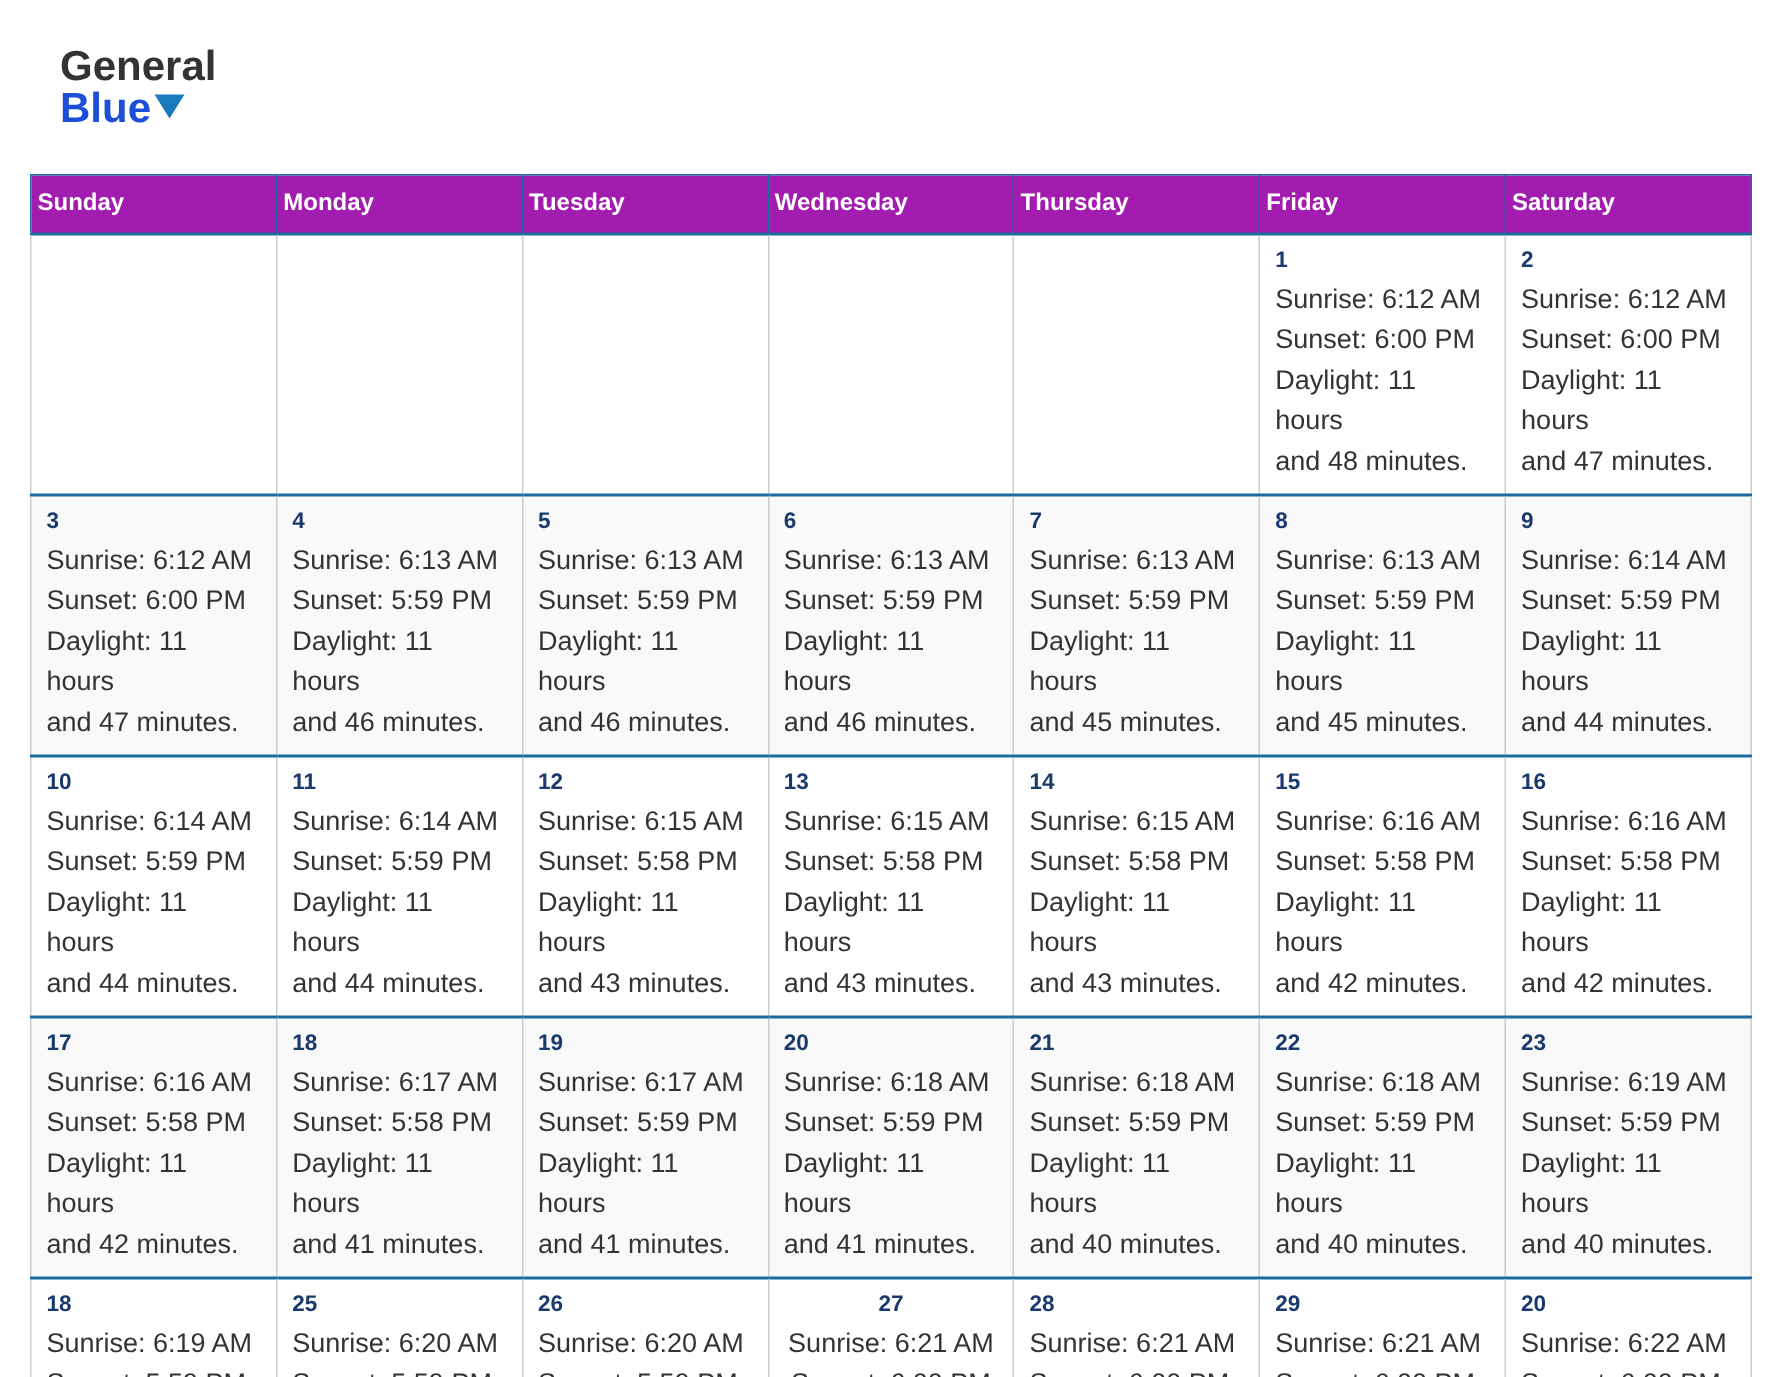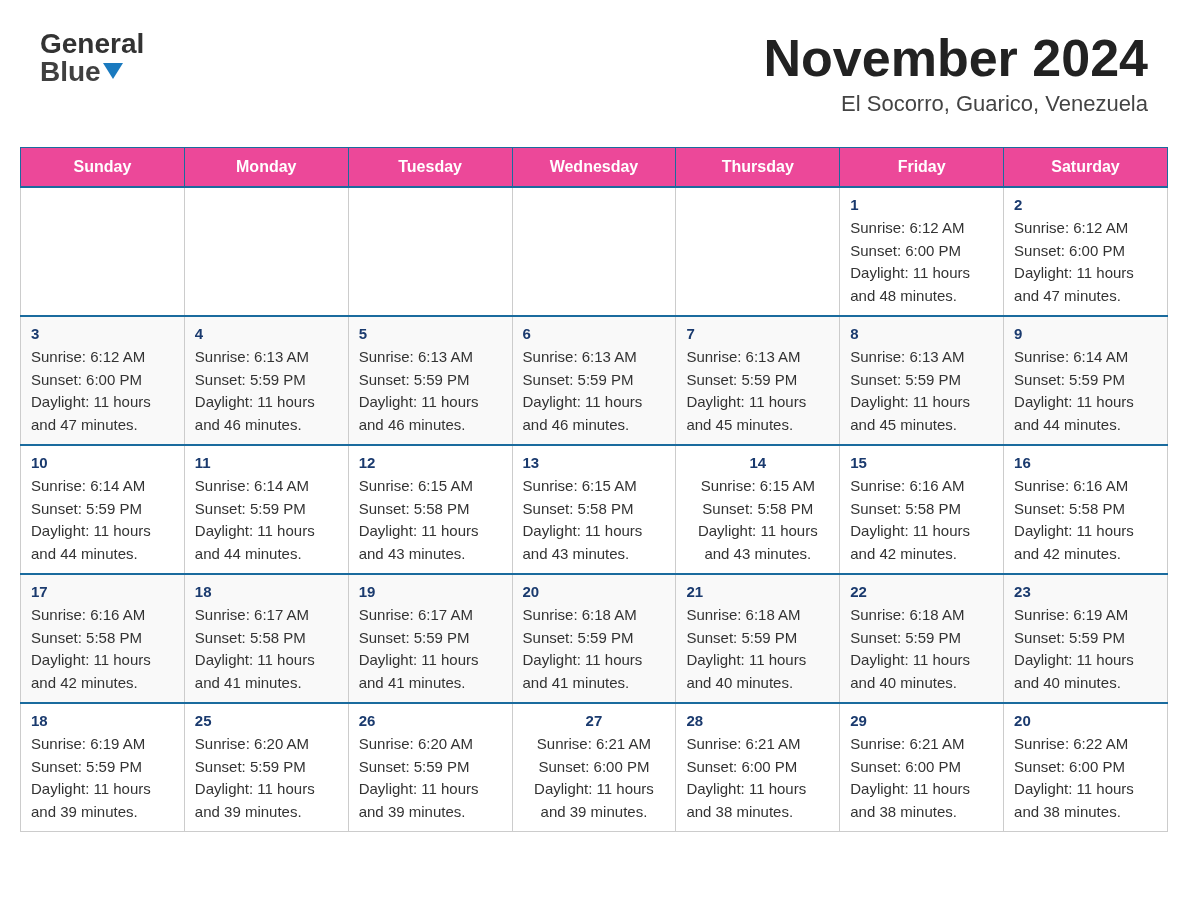--- a/index.html
+++ b/index.html
@@ -25,21 +25,21 @@
     }
     .logo-general {
       font-size: 28px;
       font-weight: bold;
       color: #333;
       line-height: 1;
     }
     .logo-blue {
       font-size: 28px;
       font-weight: bold;
-      color: #404040;
+      color: #1d4ed8;
       line-height: 1;
       display: flex;
       align-items: center;
     }
     .logo-triangle {
       display: inline-block;
       width: 0;
       height: 0;
       border-left: 10px solid transparent;
       border-right: 10px solid transparent;
@@ -60,26 +60,26 @@
       font-size: 22px;
       color: #444;
       margin-top: 4px;
     }
     .calendar {
       width: 100%;
       border-collapse: collapse;
       border: 1px solid #bbb;
     }
     .calendar th {
-      background-color: #ec4899;
+      background-color: #a21caf;
       color: #fff;
       font-size: 16px;
       font-weight: bold;
       padding: 10px 4px;
-      text-align: center;
+      text-align: left;
       border: 1px solid #1a6b9e;
     }
     .calendar td {
       vertical-align: top;
       padding: 8px 10px;
       border: 1px solid #ccc;
       width: 14.28%;
       min-height: 100px;
       font-size: 13px;
       color: #333;
@@ -89,45 +89,41 @@
       background: #f9f9f9;
     }
     .day-number {
       font-size: 15px;
       font-weight: bold;
       color: #1a3a6e;
       display: block;
       margin-bottom: 4px;
     }
     .day-info {
-      font-size: 15px;
+      font-size: 18px;
       color: #333;
       line-height: 1.5;
     }
     .empty-cell {
       background: #fff;
     }
     .calendar tbody tr td {
       border-top: 2px solid #1a6b9e;
     }
   </style>
 </head>
 <body>
 
 <div class="header">
   <div class="logo">
     <span class="logo-general">General</span>
     <span class="logo-blue">
       <span>Blue</span>
         <span class="logo-triangle"></span>
     </span>
-  </div>
-  <div class="title-section">
-    <div class="month-title">November 2024</div>
-    <div class="location-subtitle">El Socorro, Guarico, Venezuela</div>
   </div>
 </div>
 
 <table class="calendar">
   <thead>
     <tr>
     <th>Sunday</th>
         <th>Monday</th>
         <th>Tuesday</th>
         <th>Wednesday</th>
@@ -192,21 +188,21 @@
           <div class="day-info">Sunrise: 6:14 AM<br>Sunset: 5:59 PM<br>Daylight: 11 hours<br>and 44 minutes.</div>
         </td>
         <td style="border-top: 2px solid rgb(26, 107, 158);">
           <span class="day-number">12</span>
           <div class="day-info">Sunrise: 6:15 AM<br>Sunset: 5:58 PM<br>Daylight: 11 hours<br>and 43 minutes.</div>
         </td>
         <td style="border-top: 2px solid rgb(26, 107, 158);">
           <span class="day-number">13</span>
           <div class="day-info">Sunrise: 6:15 AM<br>Sunset: 5:58 PM<br>Daylight: 11 hours<br>and 43 minutes.</div>
         </td>
-        <td style="border-top: 2px solid rgb(26, 107, 158); text-align: center;">
+        <td style="border-top: 2px solid rgb(26, 107, 158);">
           <span class="day-number">14</span>
           <div class="day-info">Sunrise: 6:15 AM<br>Sunset: 5:58 PM<br>Daylight: 11 hours<br>and 43 minutes.</div>
         </td>
         <td style="border-top: 2px solid rgb(26, 107, 158);">
           <span class="day-number">15</span>
           <div class="day-info">Sunrise: 6:16 AM<br>Sunset: 5:58 PM<br>Daylight: 11 hours<br>and 42 minutes.</div>
         </td>
         <td style="border-top: 2px solid rgb(26, 107, 158);">
           <span class="day-number">16</span>
           <div class="day-info">Sunrise: 6:16 AM<br>Sunset: 5:58 PM<br>Daylight: 11 hours<br>and 42 minutes.</div>

